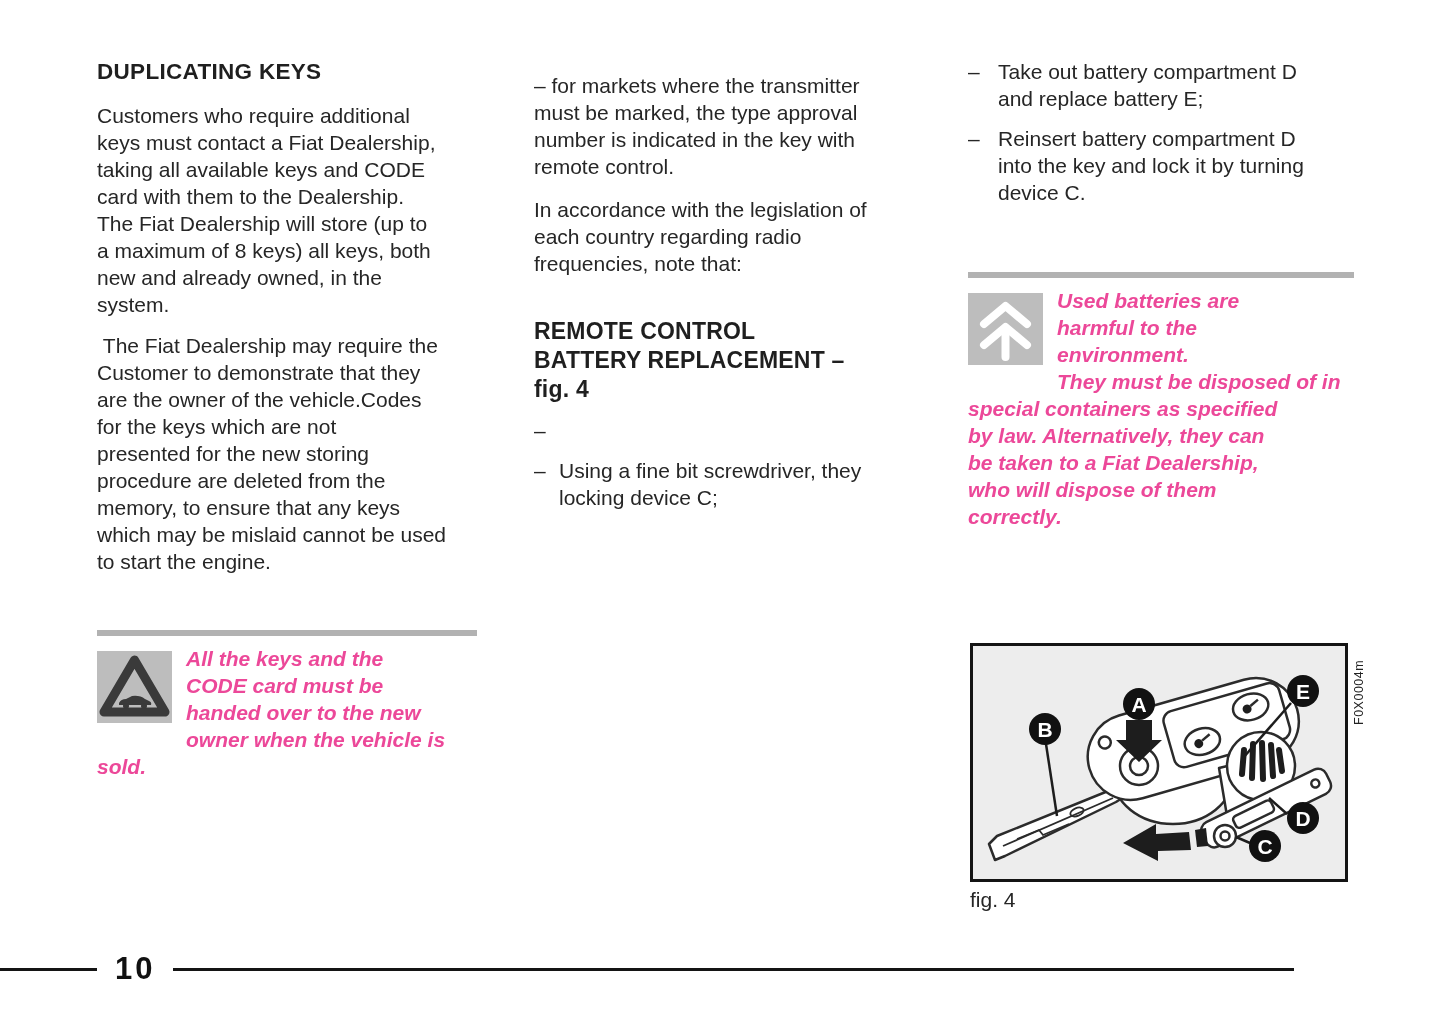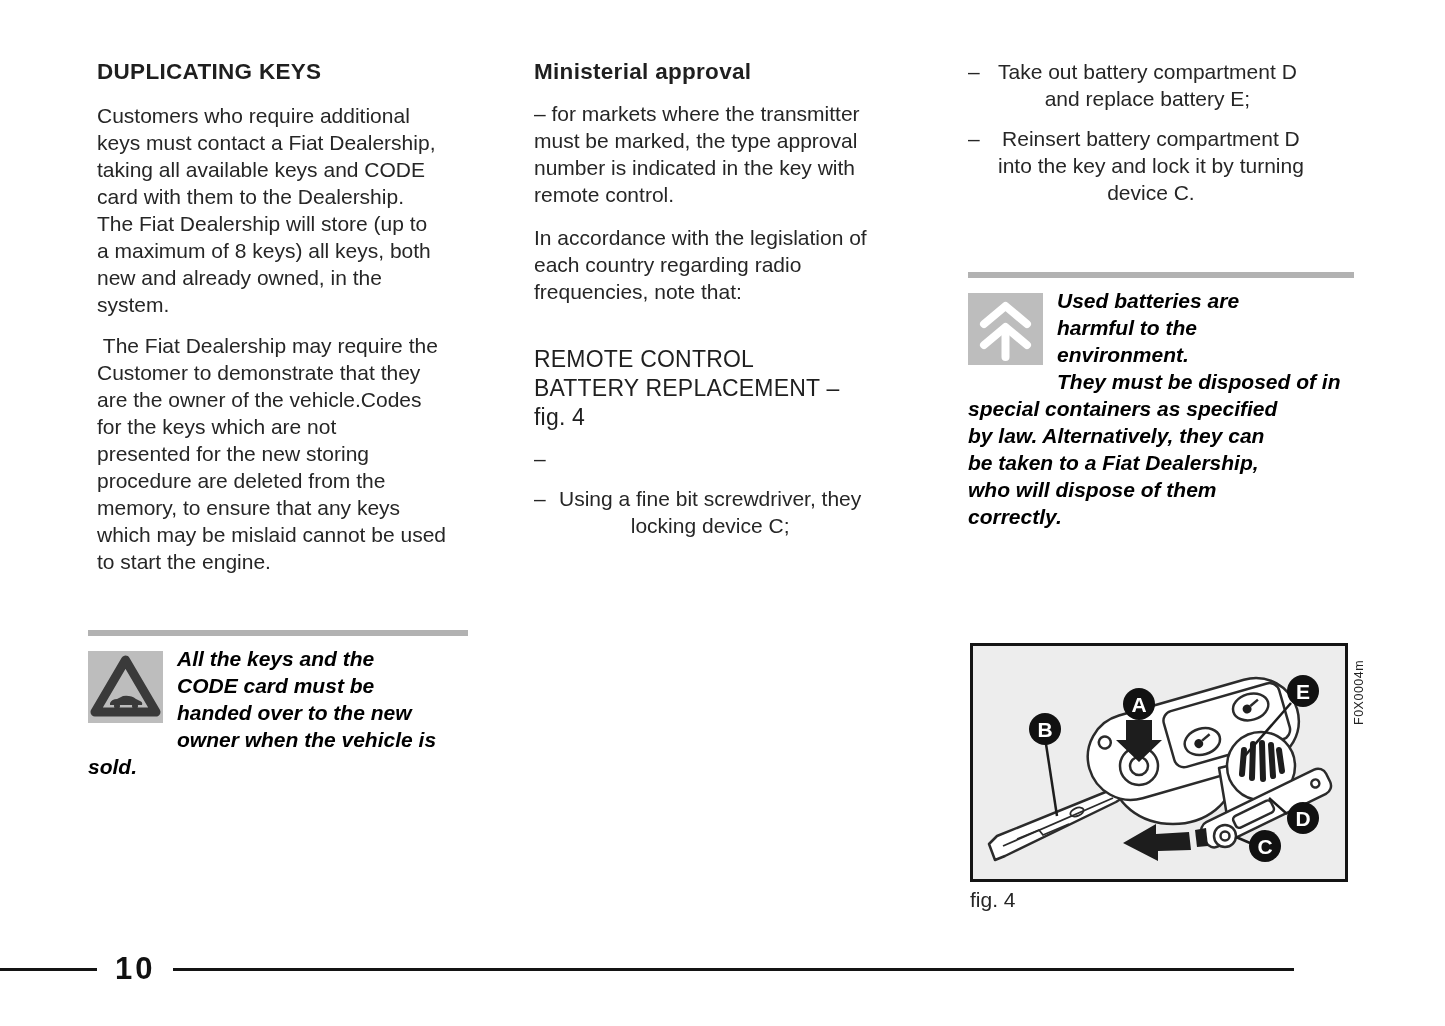--- a/index.html
+++ b/index.html
@@ -3,34 +3,34 @@
 <meta charset="utf-8">
 <style>
   html,body{margin:0;padding:0;background:#fff;}
   .page{position:relative;width:1445px;height:1026px;background:#ffffff;overflow:hidden;
         font-family:"Liberation Sans","DejaVu Sans",sans-serif;color:#262626;padding-left:48px;}
   .col{position:absolute;top:58px;}
   .col1{left:97px;width:380px;}
   .col2{left:534px;width:378px;}
   .col3{left:968px;width:386px;}
   h1.sec{font-size:22.5px;line-height:28px;font-weight:bold;color:#1f1f1f;margin:0 0 12px 0;letter-spacing:.3px;white-space:pre-line;}
-  h2.sec2{font-size:23px;line-height:29px;font-weight:normal;color:#1f1f1f;margin:40px 0 1px 0;letter-spacing:.2px;white-space:pre-line;}
+  h2.sec2{font-size:23px;line-height:29px;font-weight:bold;color:#1f1f1f;margin:40px 0 1px 0;letter-spacing:.2px;white-space:pre-line;}
   .para{font-size:21px;line-height:27px;margin:16px 0 13px 0;white-space:pre-line;}
   .para.mt{margin-top:14px;}
   .bullet{display:flex;font-size:21px;line-height:27px;margin-top:13px;}
   .bullet .dash{flex:none;}
   .b-col2 .dash{width:25px;}
   .b-col3 .dash{width:30px;}
-  .bullet .btext{white-space:pre-line;text-align:center;}
+  .bullet .btext{white-space:pre-line;}
   .notebox{position:absolute;width:380px;}
-  .warnbox{left:88px;top:630px;}
+  .warnbox{left:97px;top:630px;}
   .recybox{left:968px;top:272px;width:386px;}
   .graybar{height:6px;background:#b2b2b2;margin-bottom:9px;}
   .noteicon{float:left;width:75px;height:72px;margin:6px 14px 4px 0;background:#bdbdbd;}
-  .notetext{font-size:21px;line-height:27px;font-weight:bold;font-style:italic;color:#000000;white-space:pre-line;}
+  .notetext{font-size:21px;line-height:27px;font-weight:bold;font-style:italic;color:#ec4899;white-space:pre-line;}
   .figbox{position:absolute;left:970px;top:643px;width:372px;height:233px;background:#ededed;border:3px solid #141414;}
   .figcode{position:absolute;left:1352px;top:643px;width:17px;height:82px;writing-mode:vertical-rl;
            transform:rotate(180deg);font-size:12.5px;color:#222;letter-spacing:.5px;}
   .figcap{position:absolute;left:970px;top:888px;font-size:21px;color:#262626;}
   .footer{position:absolute;left:0;top:951px;width:1294px;display:flex;align-items:center;}
   .rule{border-top:3px solid #141414;height:0;}
   .rule-left{width:97px;}
   .rule-right{flex:1;}
   .pagenum{margin:0 18px;font-size:31px;font-weight:bold;letter-spacing:3px;color:#111;}
   
@@ -81,21 +81,20 @@
         <circle cx="47" cy="55" r="3" fill="#3a3a3a"></circle>
       </svg>
     </div>
     <div class="notetext">All the keys and the
 CODE card must be
 handed over to the new
 owner when the vehicle is sold.</div>
   </div>
 
   <div class="col col2">
-    <h1 class="sec">Ministerial approval</h1>
     <div class="para mt">– for markets where the transmitter
 must be marked, the type approval
 number is indicated in the key with
 remote control.</div>
     <div class="para">In accordance with the legislation of
 each country regarding radio
 frequencies, note that:</div>
     <h2 class="sec2">REMOTE CONTROL
 BATTERY REPLACEMENT –
 fig. 4</h2>

